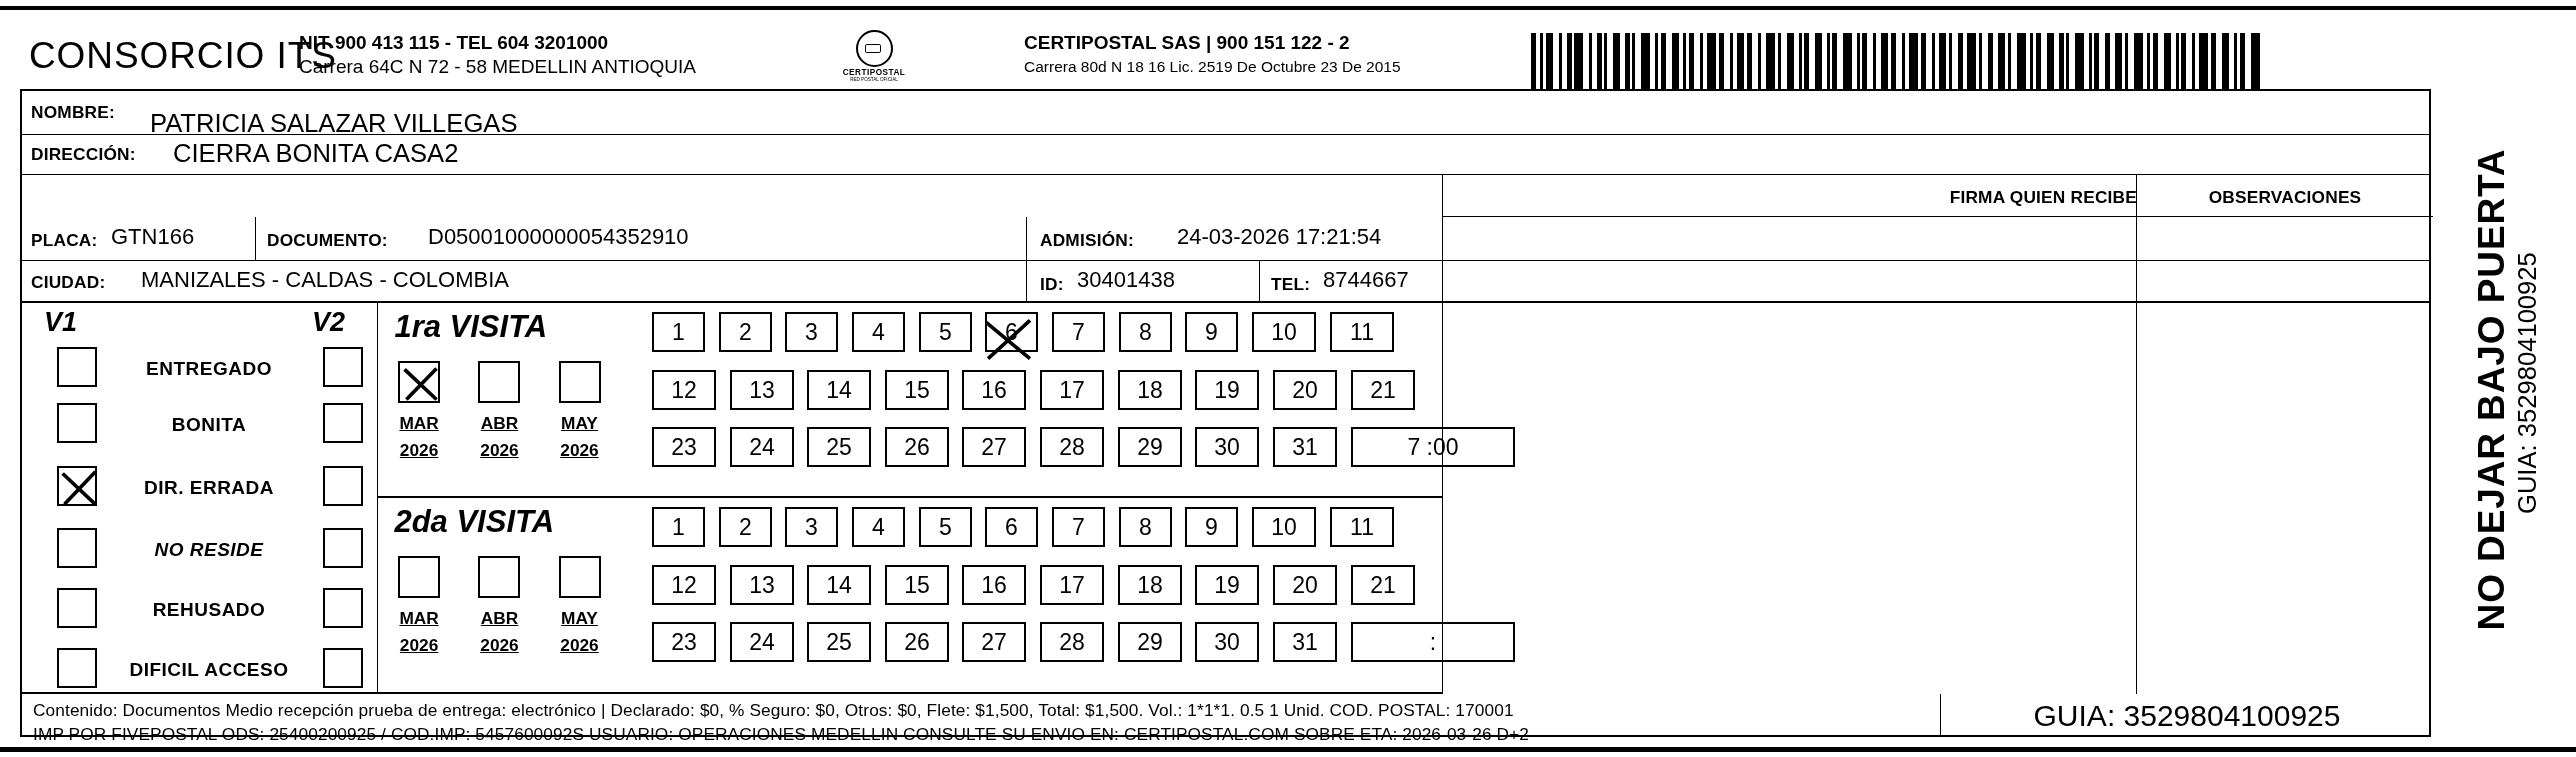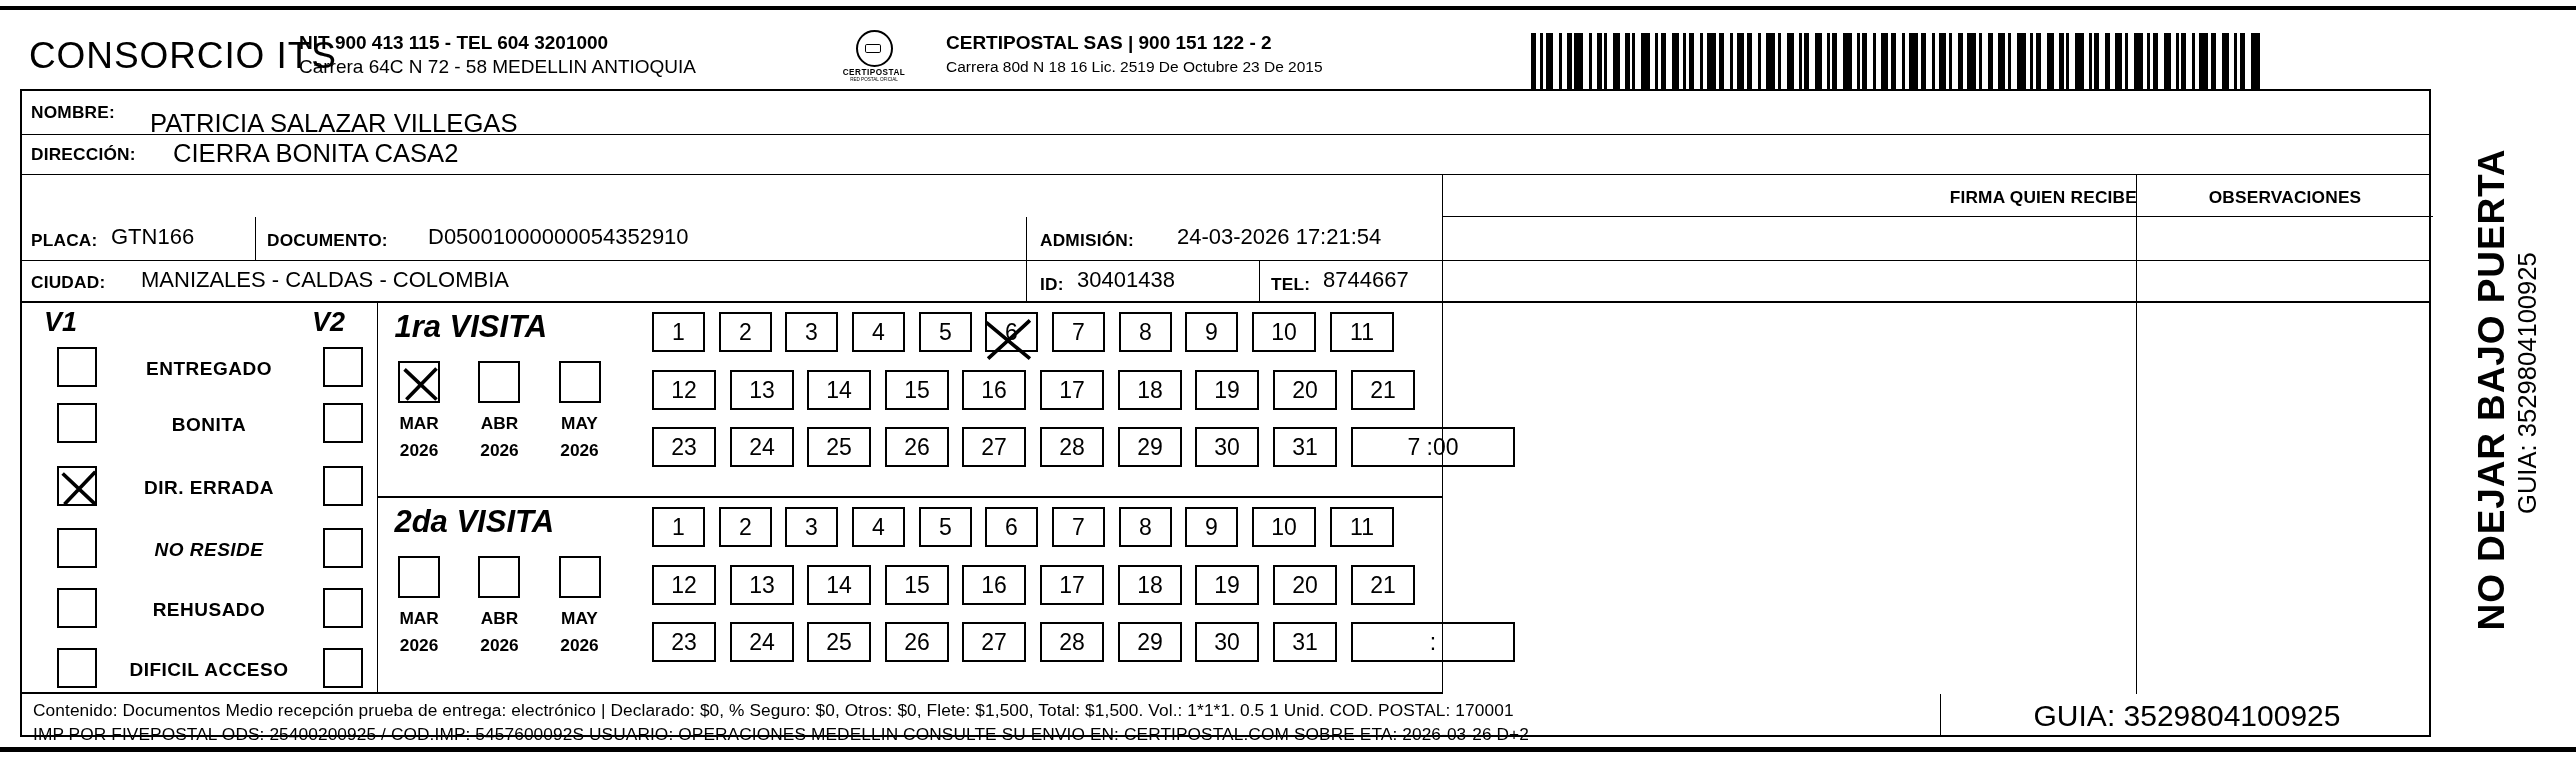--- a/index.html
+++ b/index.html
@@ -22,21 +22,21 @@
   .logo .circ{
     width:37px;height:37px;border:2.7px solid #000;border-radius:50%;
     margin:0 auto;position:relative;box-sizing:border-box;
   }
   .logo .circ:after{
     content:"";position:absolute;left:7.3px;top:12px;width:16.4px;height:9px;
     border:1.8px solid #000;border-radius:1.8px;box-sizing:border-box;
   }
   .logo .lname{font-size:8.2px;font-weight:bold;margin-top:1.8px;letter-spacing:0.5px;}
   .logo .lsub{font-size:4.6px;line-height:5.5px;}
-  .hdr-certi{position:absolute;left:926px;top:7.3px;font-size:19px;line-height:24px;font-weight:bold;}
+  .hdr-certi{position:absolute;left:1004px;top:7.3px;font-size:19px;line-height:24px;font-weight:bold;}
   .hdr-certi .l2{font-weight:normal;font-size:15.5px;}
 
   .barcode{position:absolute;left:1511px;top:9px;width:740px;height:57px;}
   .barcode i{position:absolute;top:0;height:57px;background:#000;}
 
   
   .box{position:absolute;border:1.8px solid #000;box-sizing:border-box;}
   .main{left:20px;top:89px;width:2411px;height:648px;border:2.7px solid #000;}
 
   .lbl{font-size:17.3px;font-weight:bold;letter-spacing:0.2px;}
@@ -64,21 +64,21 @@
 
   .vcol{position:absolute;left:0;top:0;width:356px;height:391px;border-right:1.8px solid #000;box-sizing:border-box;}
   .v-head{position:absolute;top:3.7px;font-size:27px;font-weight:bold;font-style:italic;}
   .chkrow{position:absolute;left:0;width:356px;height:57px;}
   .chk{position:absolute;width:40px;height:40px;border:2.7px solid #000;box-sizing:border-box;}
   .chkname{position:absolute;left:73px;width:228px;text-align:center;font-size:19px;font-weight:bold;letter-spacing:0.5px;}
 
   .vis{position:absolute;left:356px;width:1064px;height:195px;box-sizing:border-box;}
   .vis-title{position:absolute;left:16.4px;top:5.5px;font-size:31px;font-weight:bold;font-style:italic;}
   .mbox{position:absolute;width:42px;height:42px;border:2.7px solid #000;box-sizing:border-box;}
-  .mlab{position:absolute;font-size:17.3px;font-weight:bold;text-align:center;width:73px;}
+  .mlab{position:absolute;font-size:17.3px;font-weight:bold;text-align:center;width:73px;text-decoration:underline;}
 
   .dbox{position:absolute;width:53px;height:40px;border:2.7px solid #000;box-sizing:border-box;font-size:23px;text-align:center;line-height:37px;}
   .dbox.wide{width:64px;}
   .timebox{position:absolute;width:164px;height:40px;border:2.7px solid #000;box-sizing:border-box;font-size:23px;text-align:center;line-height:37px;}
 
   
   .footer{position:absolute;left:0;top:603px;width:100%;height:43px;}
   .ftext{position:absolute;left:11px;top:3.7px;font-size:17.3px;line-height:24px;letter-spacing:0.1px;}
   .guia-box{position:absolute;left:1918px;top:0;width:493px;height:43px;border-left:1.8px solid #000;box-sizing:border-box;display:flex;align-items:center;justify-content:center;}
   .guia-box span{font-size:30px;}

